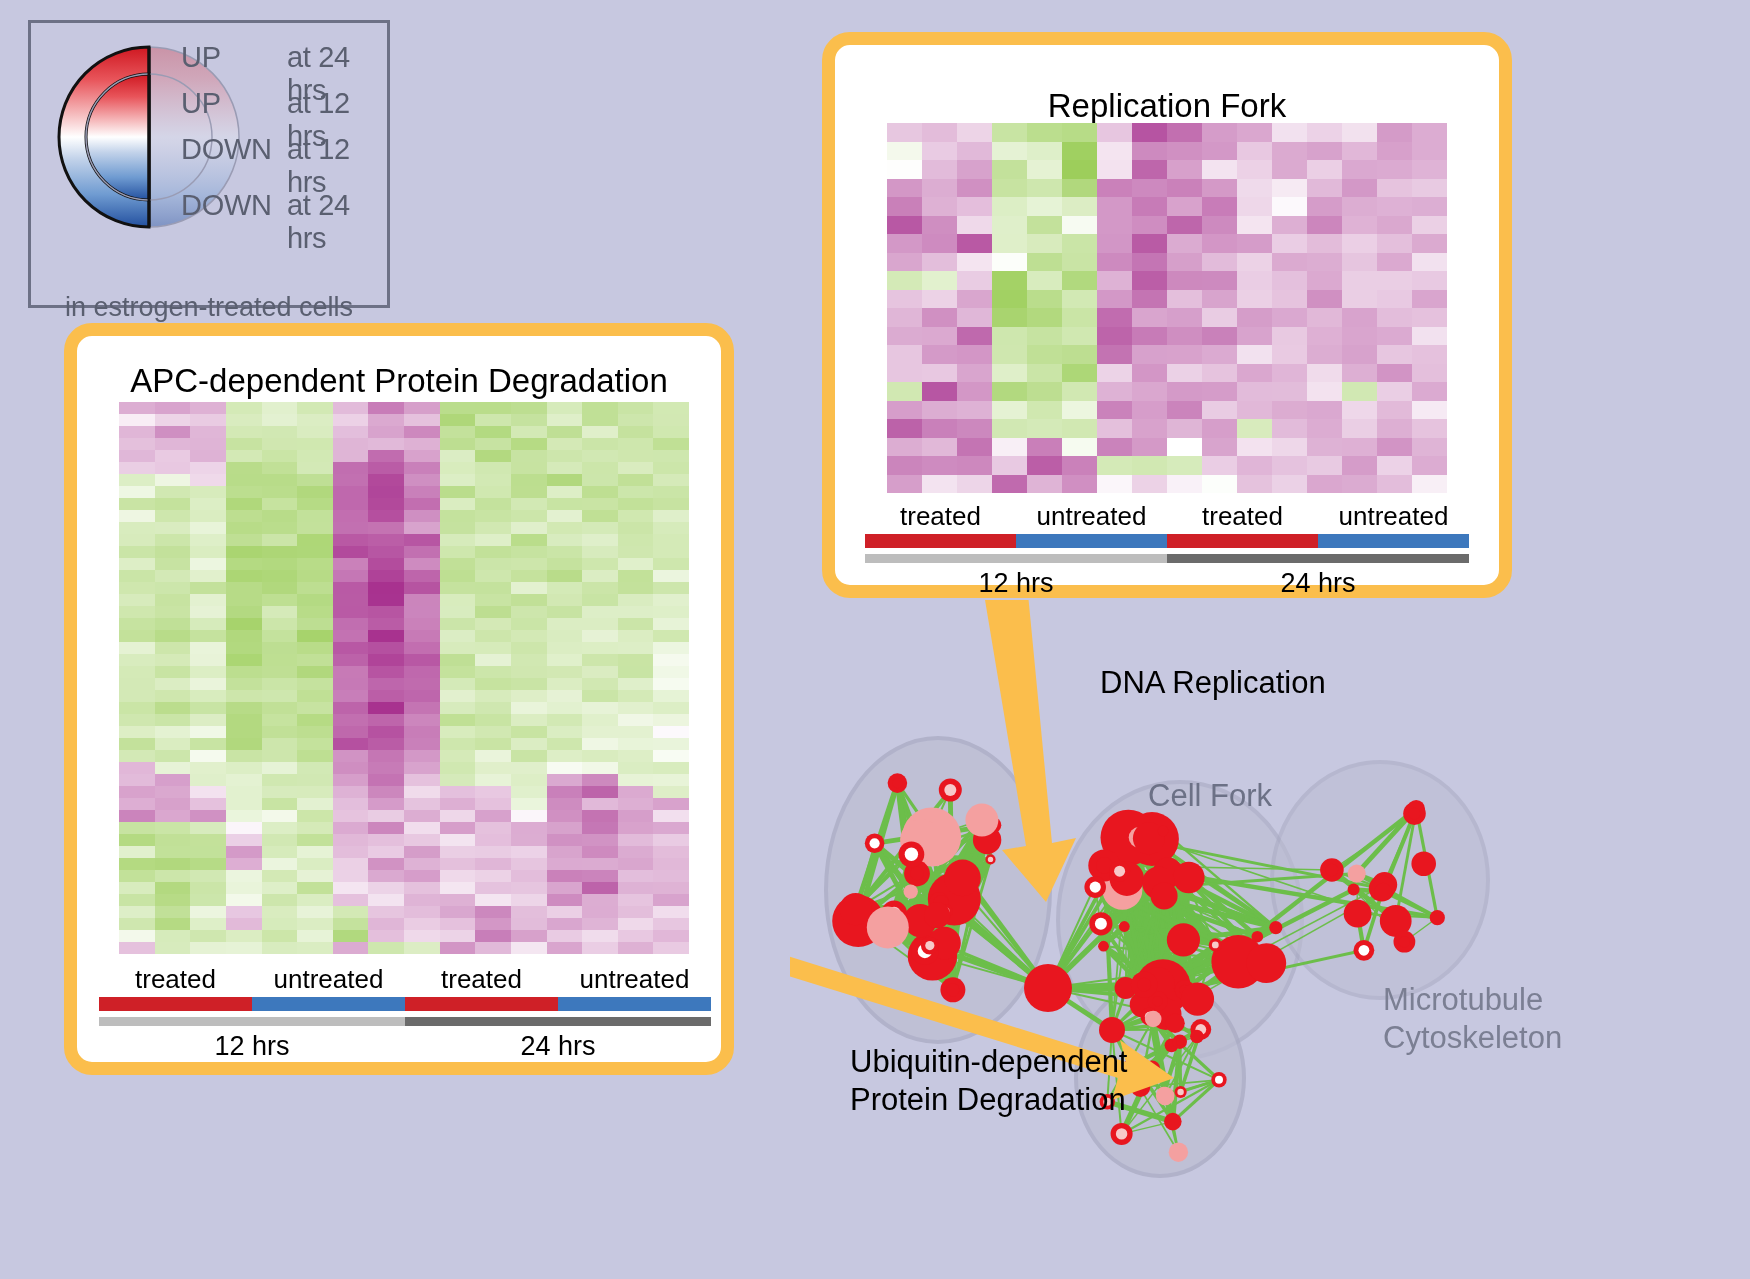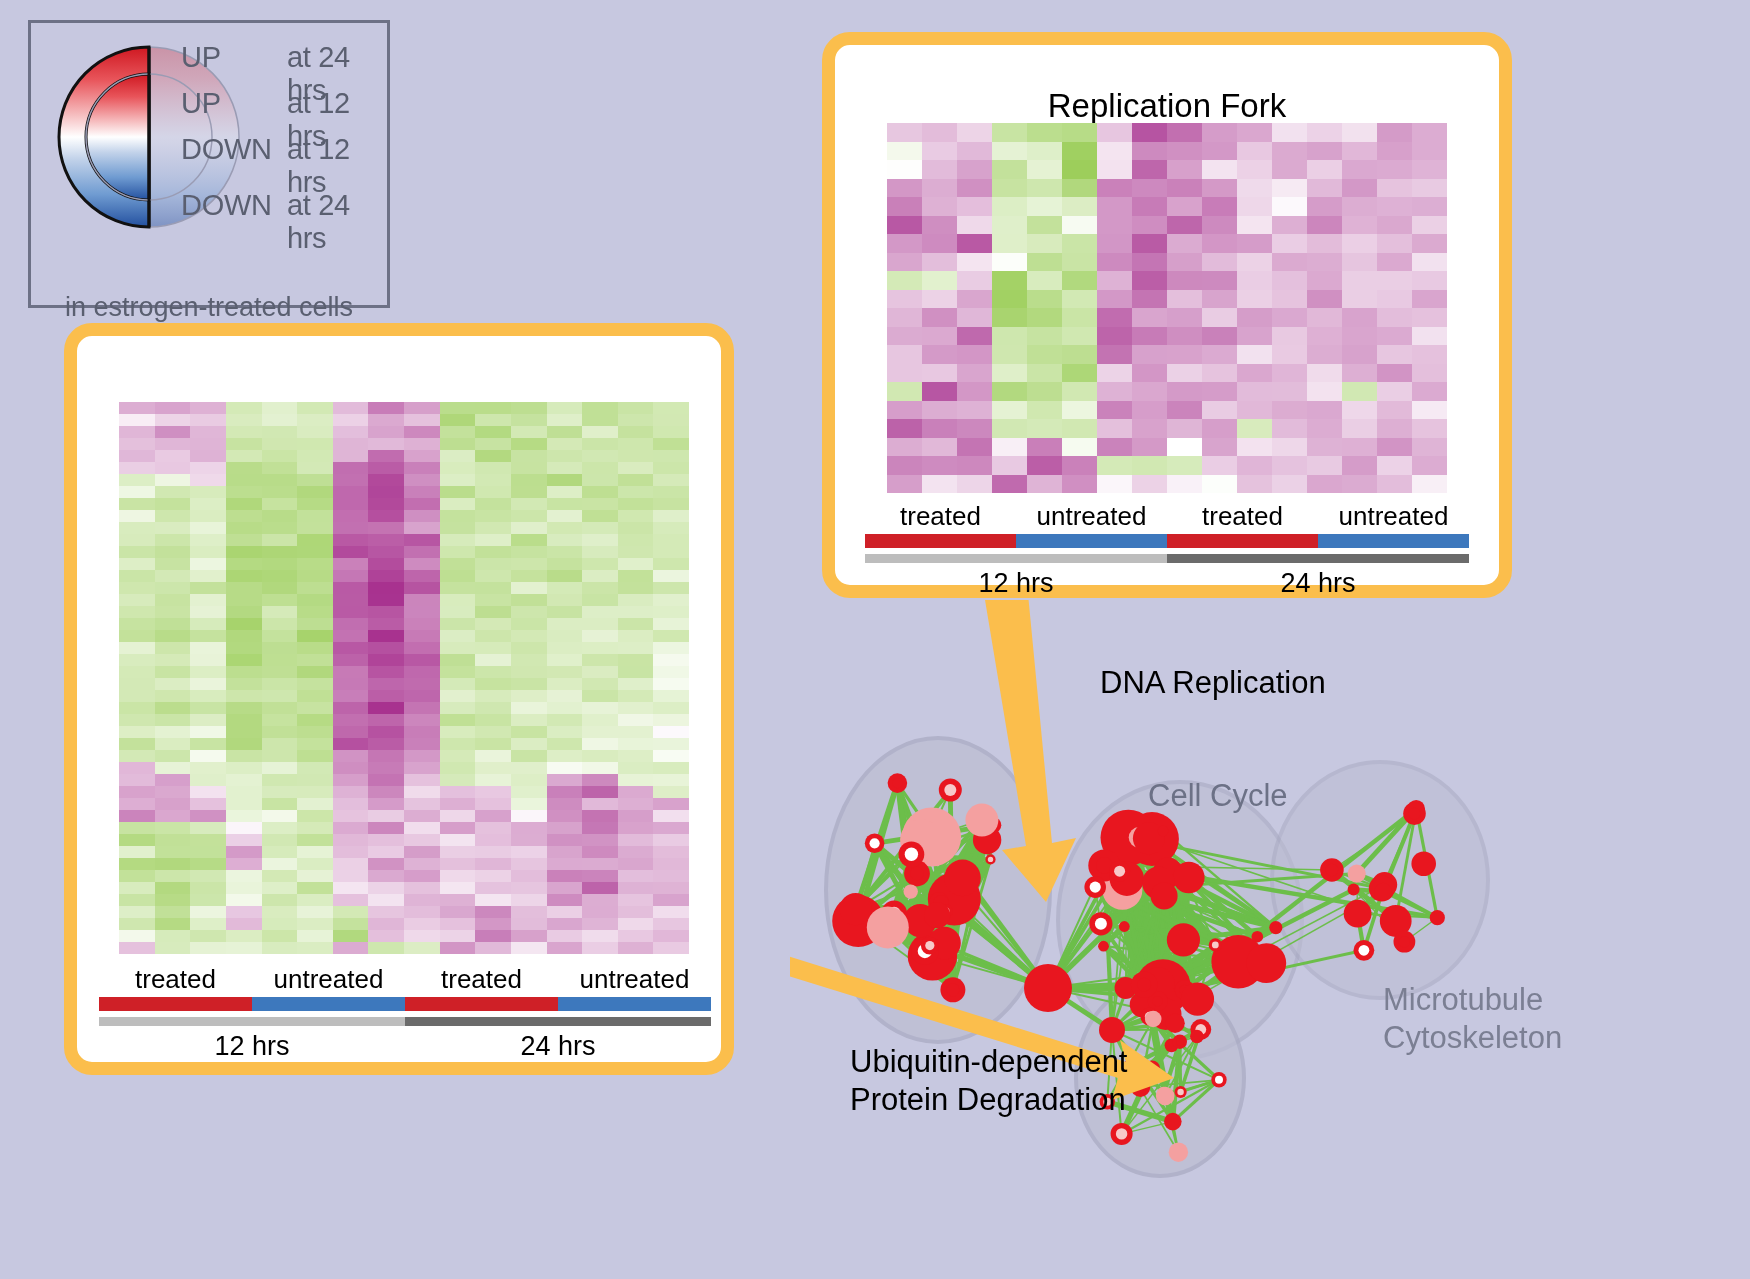--- a/index.html
+++ b/index.html
@@ -552,20 +552,21 @@
         <div style="width:50%;background:#6b6b6b"></div>
       </div>
       <div class="axis-hours">
         <span style="width:50%">12 hrs</span>
         <span style="width:50%">24 hrs</span>
       </div>
     </div>
   </div>
 
   <div class="panel" id="panel-apc">
+    <div class="panel-title">APC-dependent Protein Degradation</div>
     <div class="heatmap" id="hm-apc" style="left: 42px; top: 66px; width: 570px; height: 552px; grid-template-columns: repeat(16, 1fr); grid-template-rows: repeat(46, 1fr);">
         <div class="cell" style="background:rgb(220,173,210)"></div>
         <div class="cell" style="background:rgb(216,163,205)"></div>
         <div class="cell" style="background:rgb(222,177,212)"></div>
         <div class="cell" style="background:rgb(212,234,183)"></div>
         <div class="cell" style="background:rgb(225,240,205)"></div>
         <div class="cell" style="background:rgb(210,233,180)"></div>
         <div class="cell" style="background:rgb(226,187,218)"></div>
         <div class="cell" style="background:rgb(200,124,184)"></div>
         <div class="cell" style="background:rgb(214,159,202)"></div>
@@ -1903,19 +1904,19 @@
         <path d="M194 -6 L238 -6 L262 243 L286 238 L256 302 L212 250 L236 246 Z"></path>
       </g>
       <g fill="#fbbe4c">
         <path d="M-60 338 L336 462 L330 440 L384 478 L322 500 L328 478 L-66 356 Z"></path>
       </g>
     </svg>
 
   </div>
 
   <div class="net-label" id="label-dna">DNA Replication</div>
-  <div class="net-label" id="label-cc">Cell Cycle</div>
+  <div class="net-label" id="label-cc">Cell Fork</div>
   <div class="net-label" id="label-ubiq">Ubiquitin-dependent
 Protein Degradation</div>
   <div class="net-label" id="label-micro">Microtubule
 Cytoskeleton</div>
 
 </div>
 
 </body></html>

